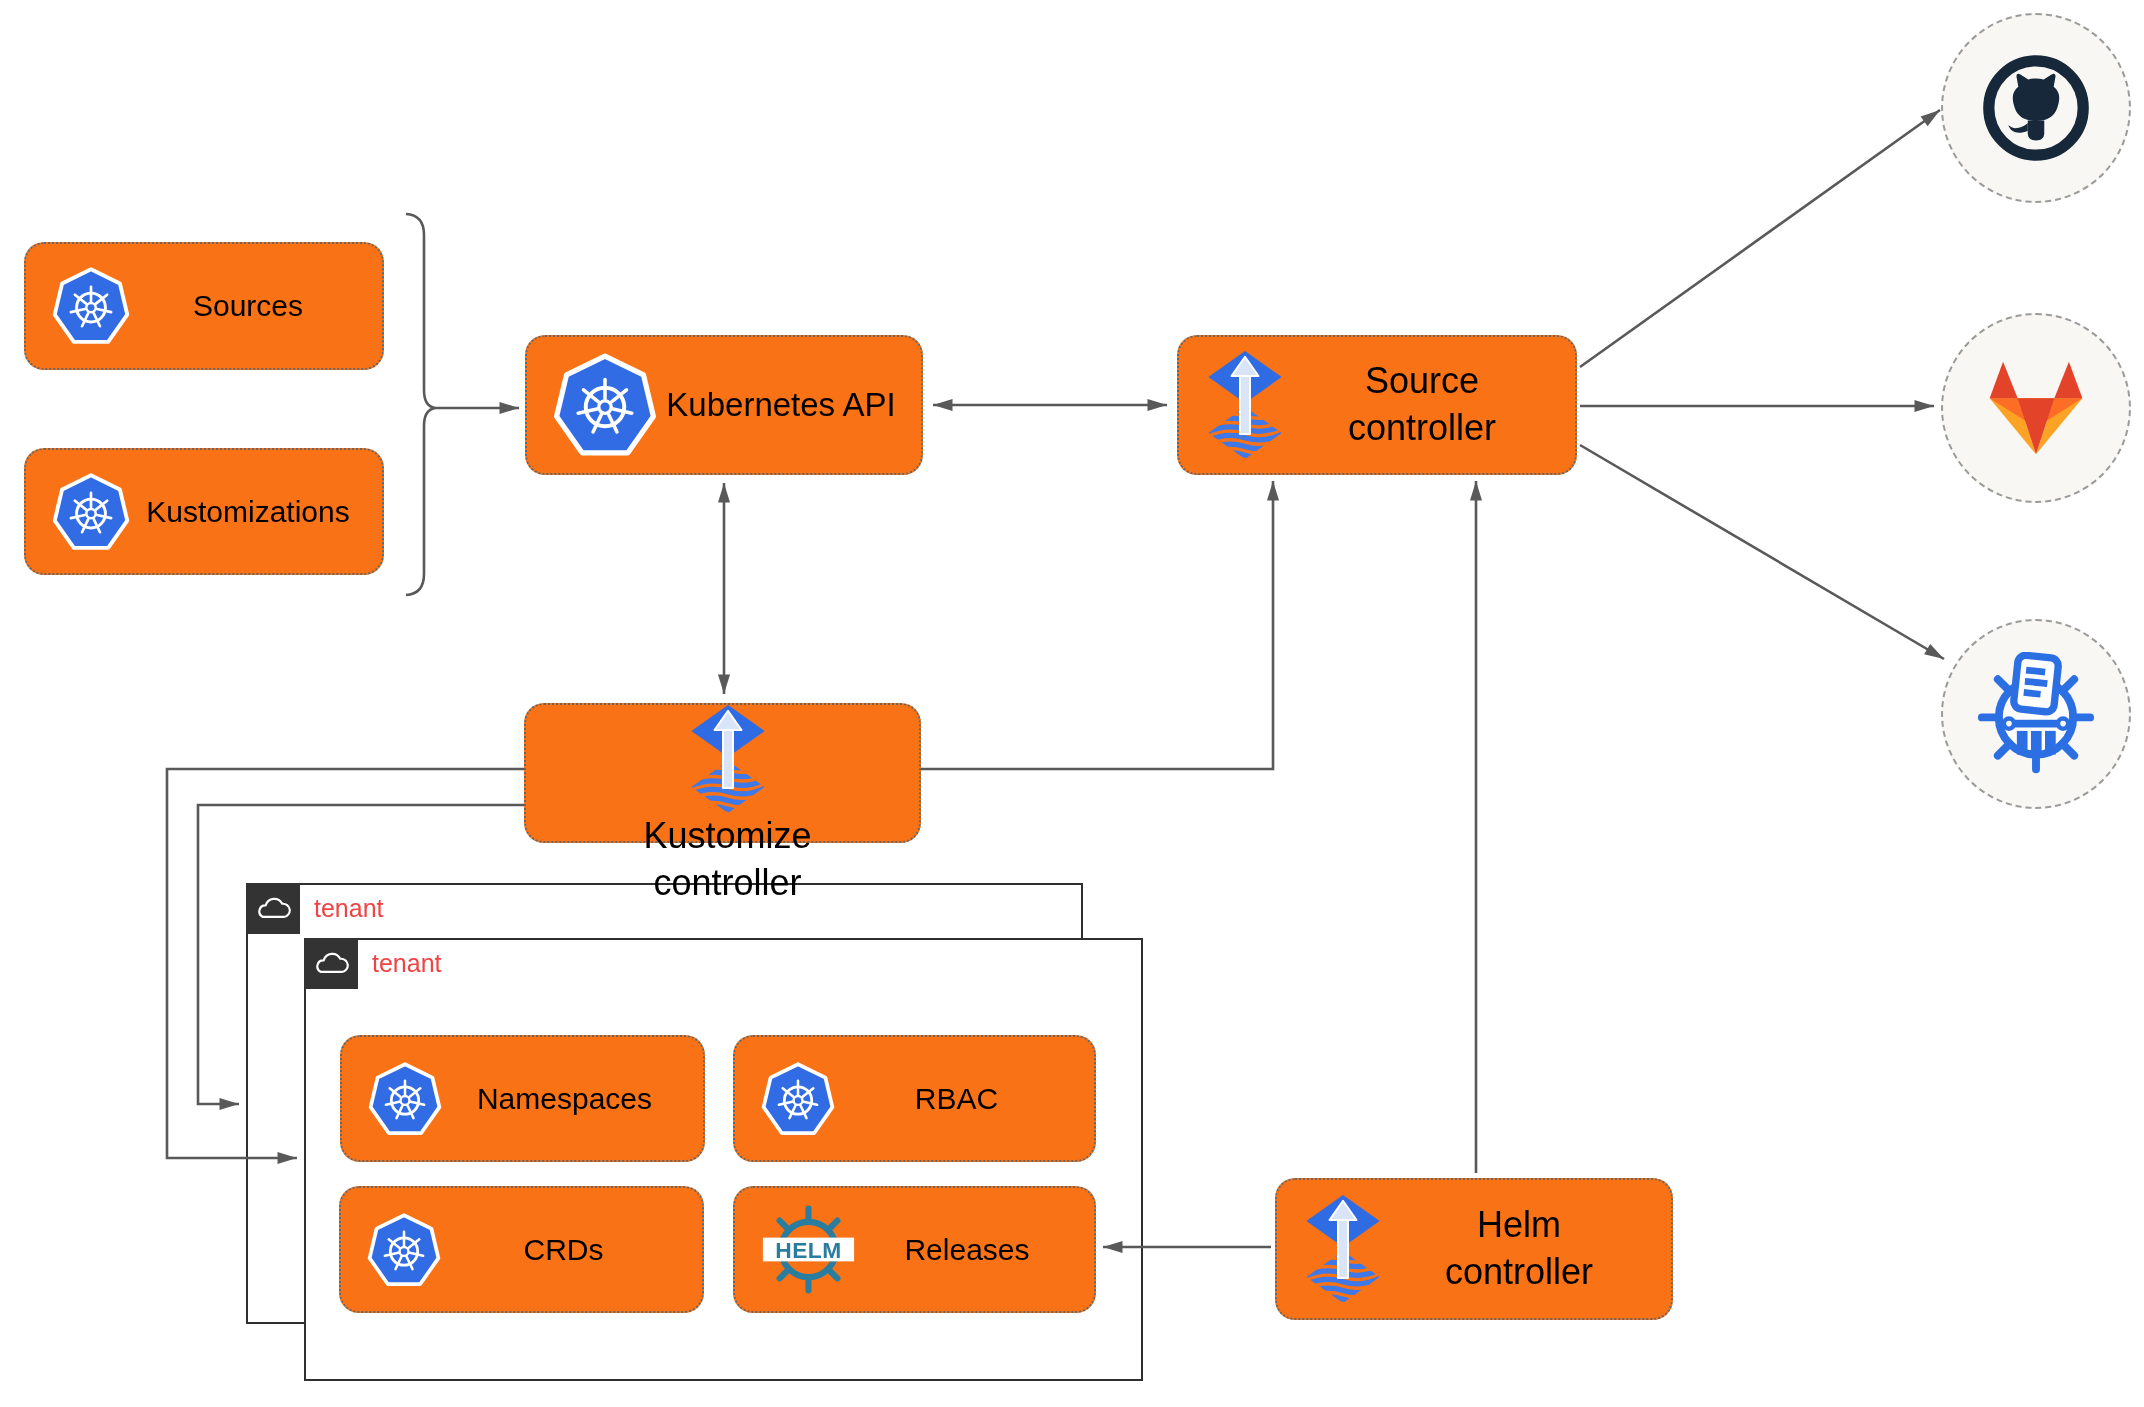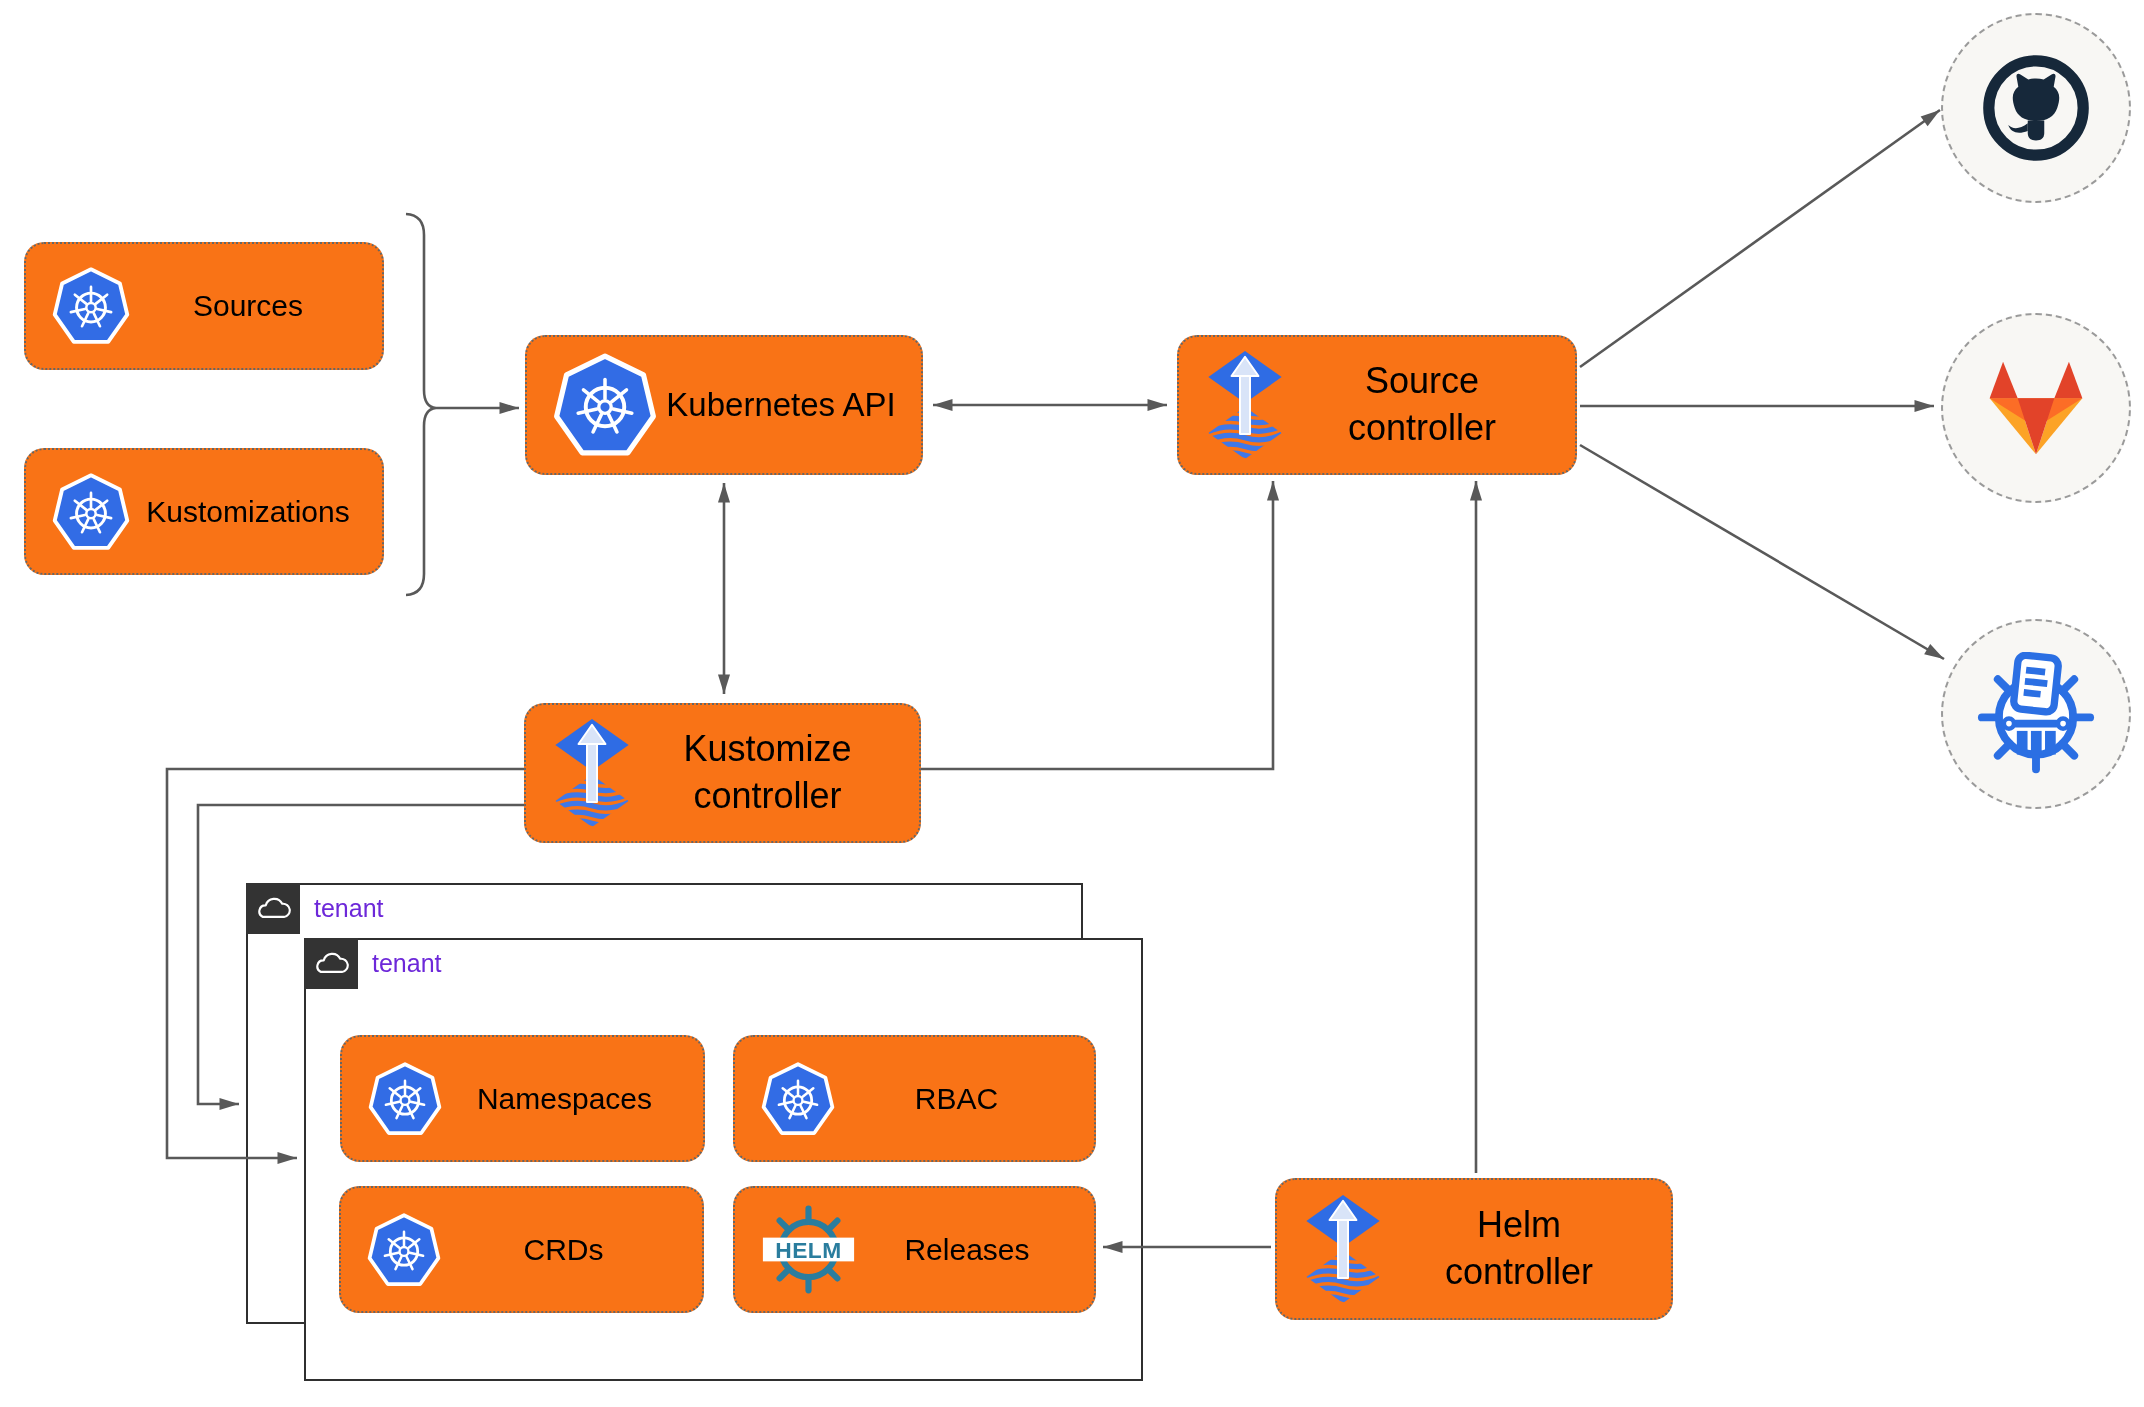--- a/index.html
+++ b/index.html
@@ -23,21 +23,21 @@
   .helmlogo{width:95px;height:95px;flex:0 0 auto;}
   
   .tenant{position:absolute;background:#ffffff;border:2.5px solid #2f2f2f;box-sizing:border-box;}
   .tenant-tab{
     position:absolute;top:-2.5px;left:-2.5px;width:54px;height:51px;background:#333333;
     display:flex;align-items:center;justify-content:center;
   }
   .tenant-tab svg{width:36px;height:27px;}
   .tenant-name{
     position:absolute;top:-2.5px;left:66px;height:51px;display:flex;align-items:center;
-    font-size:25px;color:#6d28d9;
+    font-size:25px;color:#ef4444;
   }
   
   .endpoint{
     position:absolute;width:190px;height:190px;border-radius:50%;
     background:#f8f7f4;border:2.3px dashed #9a9a9a;box-sizing:border-box;
     display:flex;align-items:center;justify-content:center;
   }
   
   .layer-tenants{z-index:1;}
   .connectors{position:absolute;left:0;top:0;z-index:2;pointer-events:none;}
@@ -157,21 +157,21 @@
   <div class="box-dotted layer-nodes" style="left:1177px;top:335px;width:400px;height:140px;">
     <svg class="fluxicon" viewBox="0 0 80 112">
         <use href="#sym-flux"></use>
       </svg>
     <div class="lbl2">
       <div>Source</div>
       <div>controller</div>
     </div>
   </div>
 
-  <div class="box-dotted layer-nodes" style="left:524px;top:703px;width:397px;height:140px;">
+  <div class="box-dotted layer-nodes" style="left:524px;top:703px;width:397px;height:140px;flex-direction:column;">
     <svg class="fluxicon" viewBox="0 0 80 112">
         <use href="#sym-flux"></use>
       </svg>
     <div class="lbl2">
       <div>Kustomize</div>
       <div>controller</div>
     </div>
   </div>
 
   <div class="box-dotted layer-nodes" style="left:1275px;top:1178px;width:398px;height:142px;">

